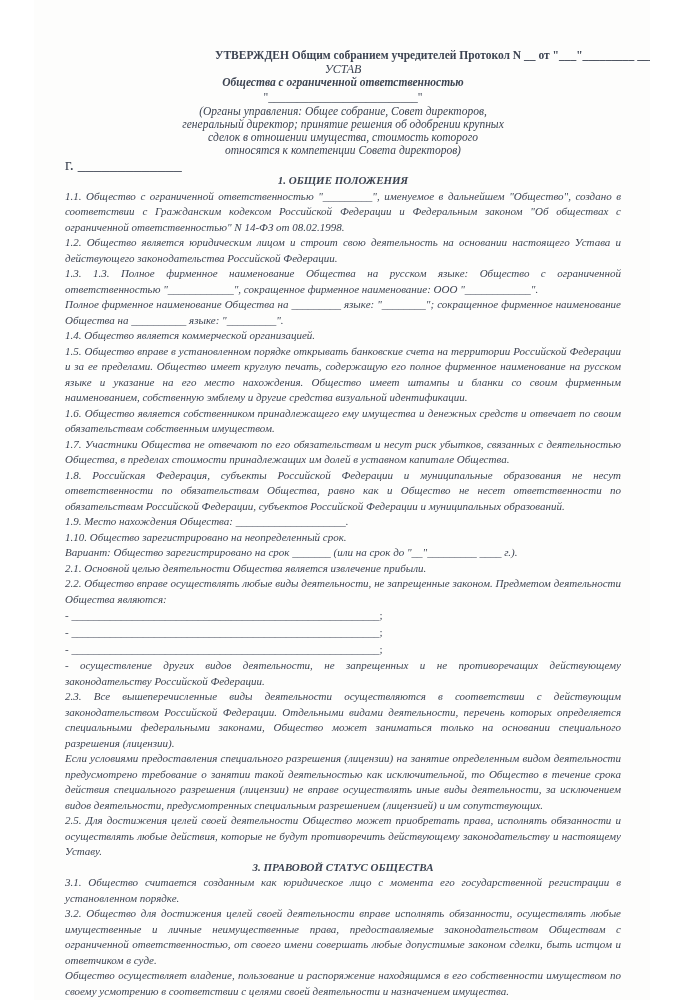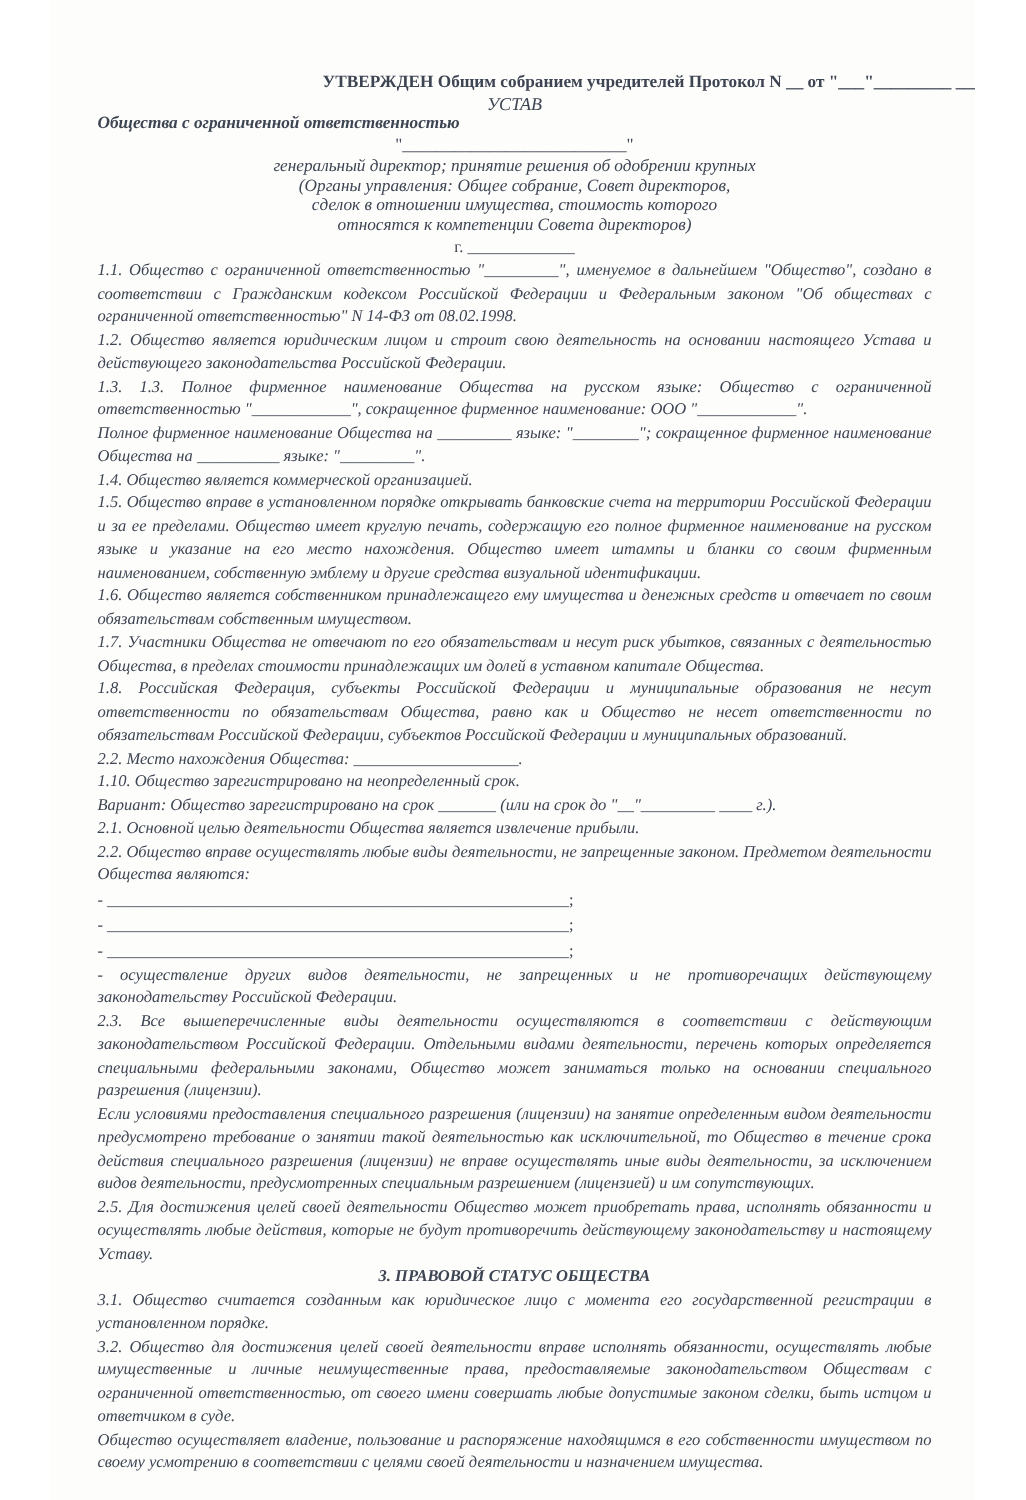--- a/index.html
+++ b/index.html
@@ -33,38 +33,38 @@
     font-style: italic;
     font-size: 12px;
     line-height: 14px;
     text-align: center;
   }
   .subtitle {
     font-weight: bold;
     font-style: italic;
     font-size: 11.5px;
     line-height: 13.5px;
-    text-align: left;
+    text-align: center;
   }
   .name-blank {
     font-size: 11.5px;
     line-height: 15px;
     text-align: center;
     letter-spacing: 0;
   }
   .org-note p {
     font-style: italic;
     font-size: 11.5px;
     line-height: 13.2px;
     text-align: center;
   }
   .city {
-    font-size: 11px;
+    font-size: 16px;
     line-height: 14px;
-    text-align: center;
+    text-align: left;
     margin-top: 1px !important;
   }
   .doc-body {
     margin-top: 1px;
   }
   .doc-body p {
     margin: 0;
     font-size: 11px;
     line-height: 15.5px;
   }
@@ -86,38 +86,39 @@
 </head>
 <body>
 
 <div class="page">
   <div class="doc-header">
     <p class="approved">УТВЕРЖДЕН Общим собранием учредителей Протокол N __ от "___"_________ ____ г.</p>
     <p class="title">УСТАВ</p>
     <p class="subtitle">Общества с ограниченной ответственностью</p>
     <p class="name-blank">"__________________________"</p>
     <div class="org-note">
+      <p>(Органы управления: Общее собрание, Совет директоров,</p>
       <p>генеральный директор; принятие решения об одобрении крупных</p>
-      <p>(Органы управления: Общее собрание, Совет директоров,</p>
       <p>сделок в отношении имущества, стоимость которого</p>
       <p>относятся к компетенции Совета директоров)</p>
     </div>
     <p class="city">г. _____________</p>
   </div>
   <div class="doc-body">
+      <p class="heading">1. ОБЩИЕ ПОЛОЖЕНИЯ</p>
       <p class="para">1.1. Общество с ограниченной ответственностью "_________", именуемое в дальнейшем "Общество", создано в соответствии с Гражданским кодексом Российской Федерации и Федеральным законом "Об обществах с ограниченной ответственностью" N 14-ФЗ от 08.02.1998.</p>
       <p class="para">1.2. Общество является юридическим лицом и строит свою деятельность на основании настоящего Устава и действующего законодательства Российской Федерации.</p>
       <p class="para">1.3. 1.3. Полное фирменное наименование Общества на русском языке: Общество с ограниченной ответственностью "____________", сокращенное фирменное наименование: ООО "____________".</p>
       <p class="para">Полное фирменное наименование Общества на _________ языке: "________"; сокращенное фирменное наименование Общества на __________ языке: "_________".</p>
       <p class="para">1.4. Общество является коммерческой организацией.</p>
       <p class="para">1.5. Общество вправе в установленном порядке открывать банковские счета на территории Российской Федерации и за ее пределами. Общество имеет круглую печать, содержащую его полное фирменное наименование на русском языке и указание на его место нахождения. Общество имеет штампы и бланки со своим фирменным наименованием, собственную эмблему и другие средства визуальной идентификации.</p>
       <p class="para">1.6. Общество является собственником принадлежащего ему имущества и денежных средств и отвечает по своим обязательствам собственным имуществом.</p>
       <p class="para">1.7. Участники Общества не отвечают по его обязательствам и несут риск убытков, связанных с деятельностью Общества, в пределах стоимости принадлежащих им долей в уставном капитале Общества.</p>
       <p class="para">1.8. Российская Федерация, субъекты Российской Федерации и муниципальные образования не несут ответственности по обязательствам Общества, равно как и Общество не несет ответственности по обязательствам Российской Федерации, субъектов Российской Федерации и муниципальных образований.</p>
-      <p class="para">2.2. Место нахождения Общества: ____________________.</p>
+      <p class="para">1.9. Место нахождения Общества: ____________________.</p>
       <p class="para">1.10. Общество зарегистрировано на неопределенный срок.</p>
       <p class="para">Вариант: Общество зарегистрировано на срок _______ (или на срок до "__"_________ ____ г.).</p>
       <p class="para">2.1. Основной целью деятельности Общества является извлечение прибыли.</p>
       <p class="para">2.2. Общество вправе осуществлять любые виды деятельности, не запрещенные законом. Предметом деятельности Общества являются:</p>
       <p class="blank-item">- ________________________________________________________;</p>
       <p class="blank-item">- ________________________________________________________;</p>
       <p class="blank-item">- ________________________________________________________;</p>
       <p class="para">- осуществление других видов деятельности, не запрещенных и не противоречащих действующему законодательству Российской Федерации.</p>
       <p class="para">2.3. Все вышеперечисленные виды деятельности осуществляются в соответствии с действующим законодательством Российской Федерации. Отдельными видами деятельности, перечень которых определяется специальными федеральными законами, Общество может заниматься только на основании специального разрешения (лицензии).</p>
       <p class="para">Если условиями предоставления специального разрешения (лицензии) на занятие определенным видом деятельности предусмотрено требование о занятии такой деятельностью как исключительной, то Общество в течение срока действия специального разрешения (лицензии) не вправе осуществлять иные виды деятельности, за исключением видов деятельности, предусмотренных специальным разрешением (лицензией) и им сопутствующих.</p>

